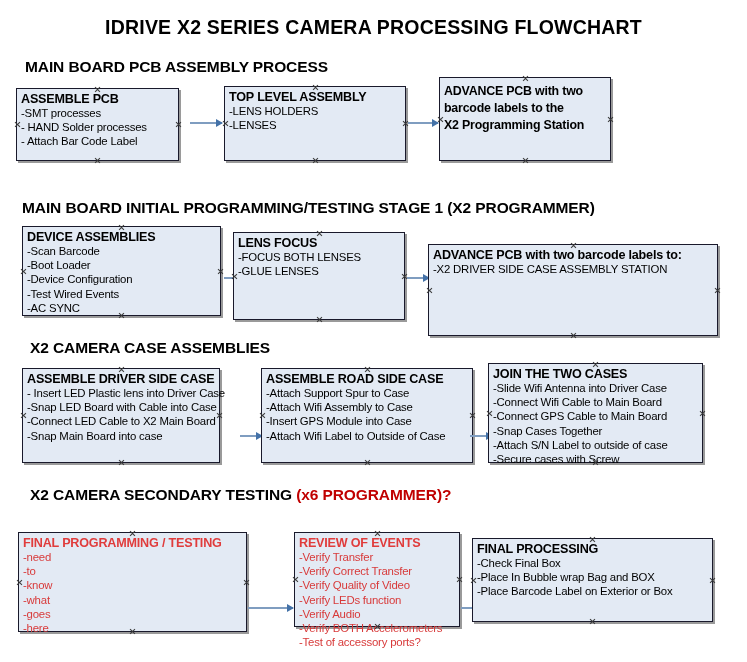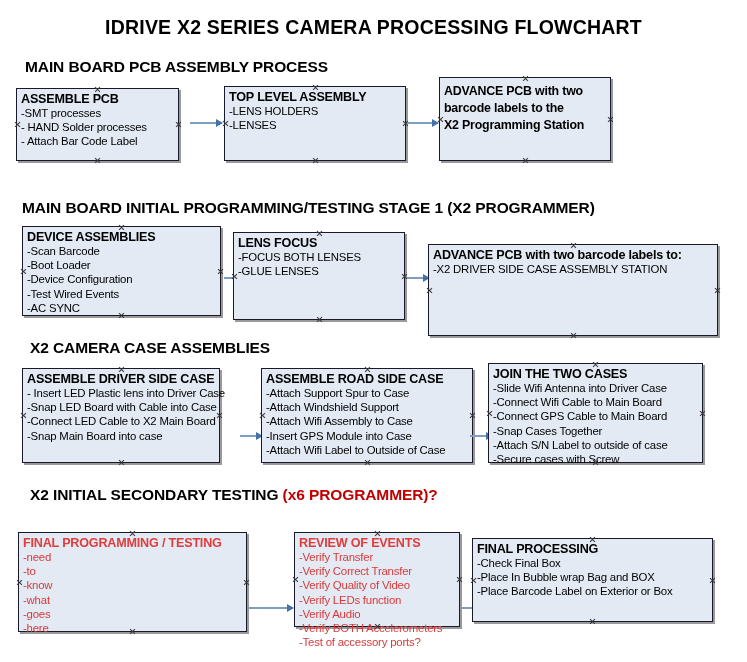--- a/index.html
+++ b/index.html
@@ -228,21 +228,20 @@
     <span class="handle" style="left:0; top:50%;"></span>
     <span class="handle" style="left:100%; top:50%;"></span>
   </div>
 
   <div class="conn" style="left:240px; top:435px; width:22px;"></div>
 
   <div class="node" style="left:261px; top:368px; width:212px; height:95px;">
     <div class="node-inner">
       <div class="node-title">ASSEMBLE ROAD SIDE CASE</div>
       <div class="node-line">-Attach Support Spur to Case</div>
-      <div class="node-line">-Attach Windshield Support</div>
       <div class="node-line">-Attach Wifi Assembly to Case</div>
       <div class="node-line">-Insert GPS Module into Case</div>
       <div class="node-line">-Attach Wifi Label to Outside of Case</div>
     </div>
     <span class="handle" style="left:50%; top:0;"></span>
     <span class="handle" style="left:50%; top:100%;"></span>
     <span class="handle" style="left:0; top:50%;"></span>
     <span class="handle" style="left:100%; top:50%;"></span>
   </div>
 
@@ -258,21 +257,21 @@
       <div class="node-line">-Attach S/N Label to outside of case</div>
       <div class="node-line">-Secure cases with Screw</div>
     </div>
     <span class="handle" style="left:50%; top:0;"></span>
     <span class="handle" style="left:50%; top:100%;"></span>
     <span class="handle" style="left:0; top:50%;"></span>
     <span class="handle" style="left:100%; top:50%;"></span>
   </div>
 
   <div class="section-head" style="left:30px; top:486px;">
-    <span>X2 INITIAL SECONDARY TESTING </span><span class="accent">(x6 PROGRAMMER)?</span>
+    <span>X2 CAMERA SECONDARY TESTING </span><span class="accent">(x6 PROGRAMMER)?</span>
   </div>
 
   <div class="node red" style="left:18px; top:532px; width:229px; height:100px;">
     <div class="node-inner">
       <div class="node-title">FINAL PROGRAMMING / TESTING</div>
       <div class="node-line">-need</div>
       <div class="node-line">-to</div>
       <div class="node-line">-know</div>
       <div class="node-line">-what</div>
       <div class="node-line">-goes</div>

